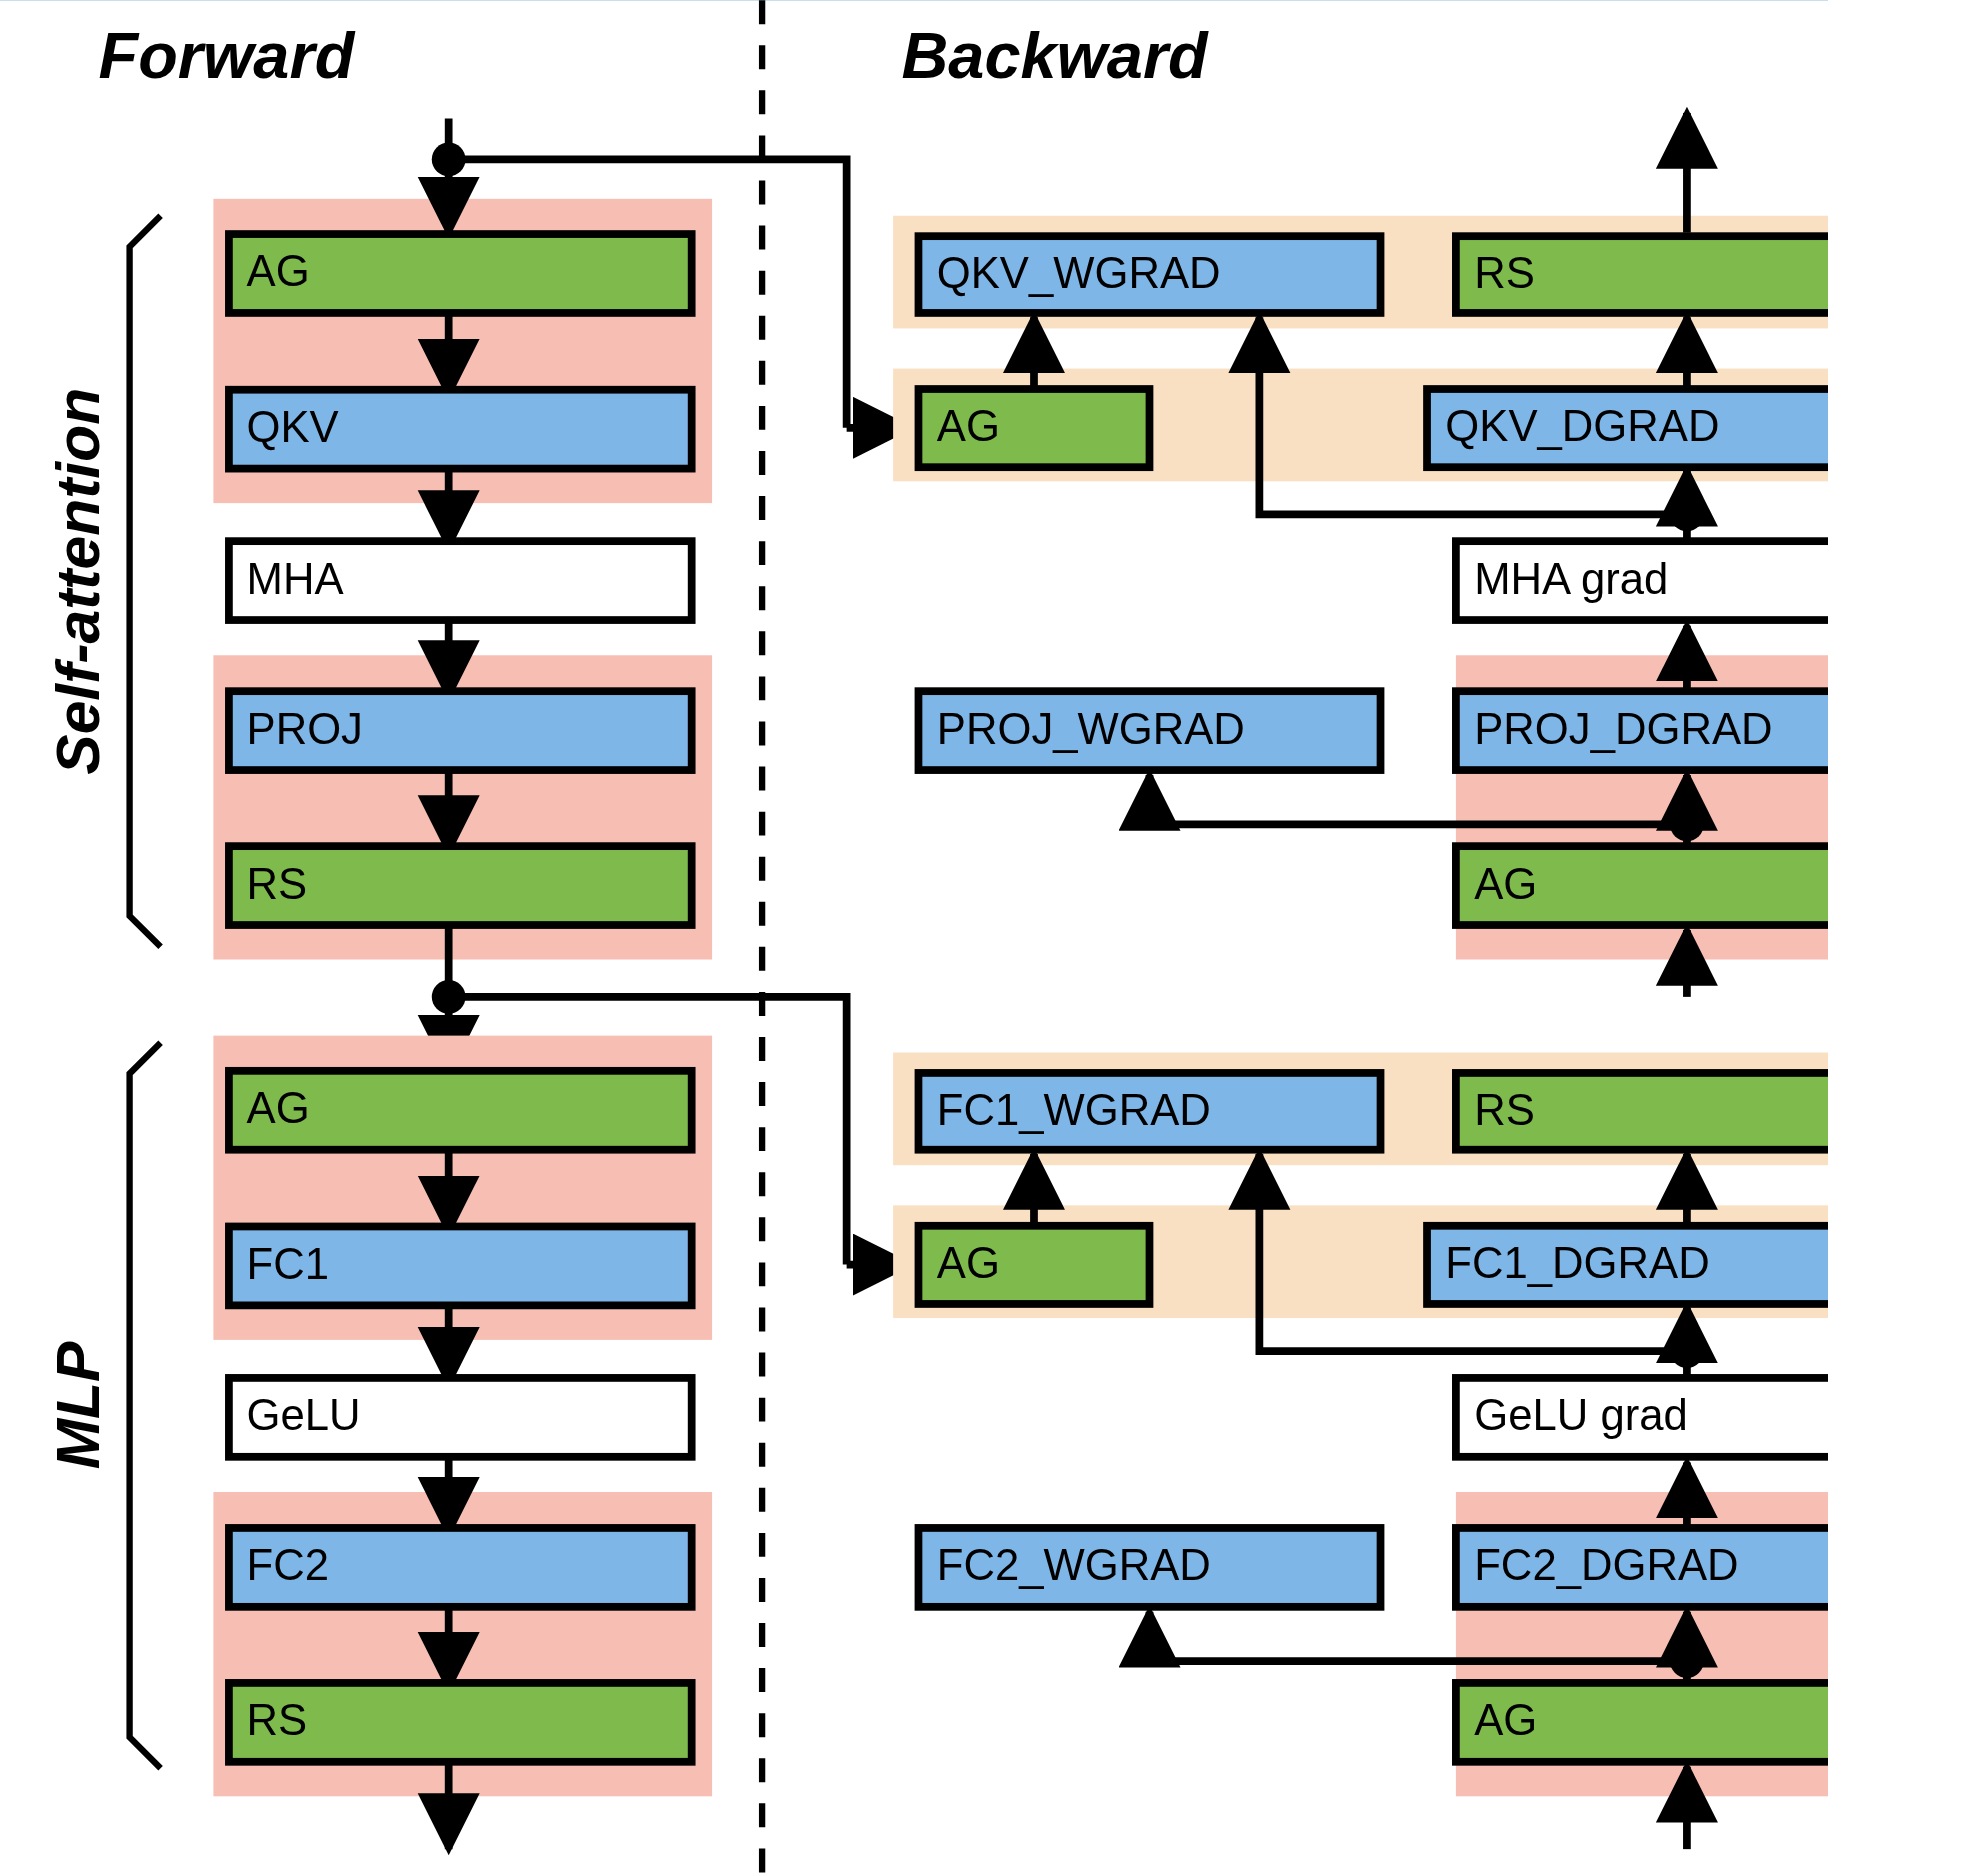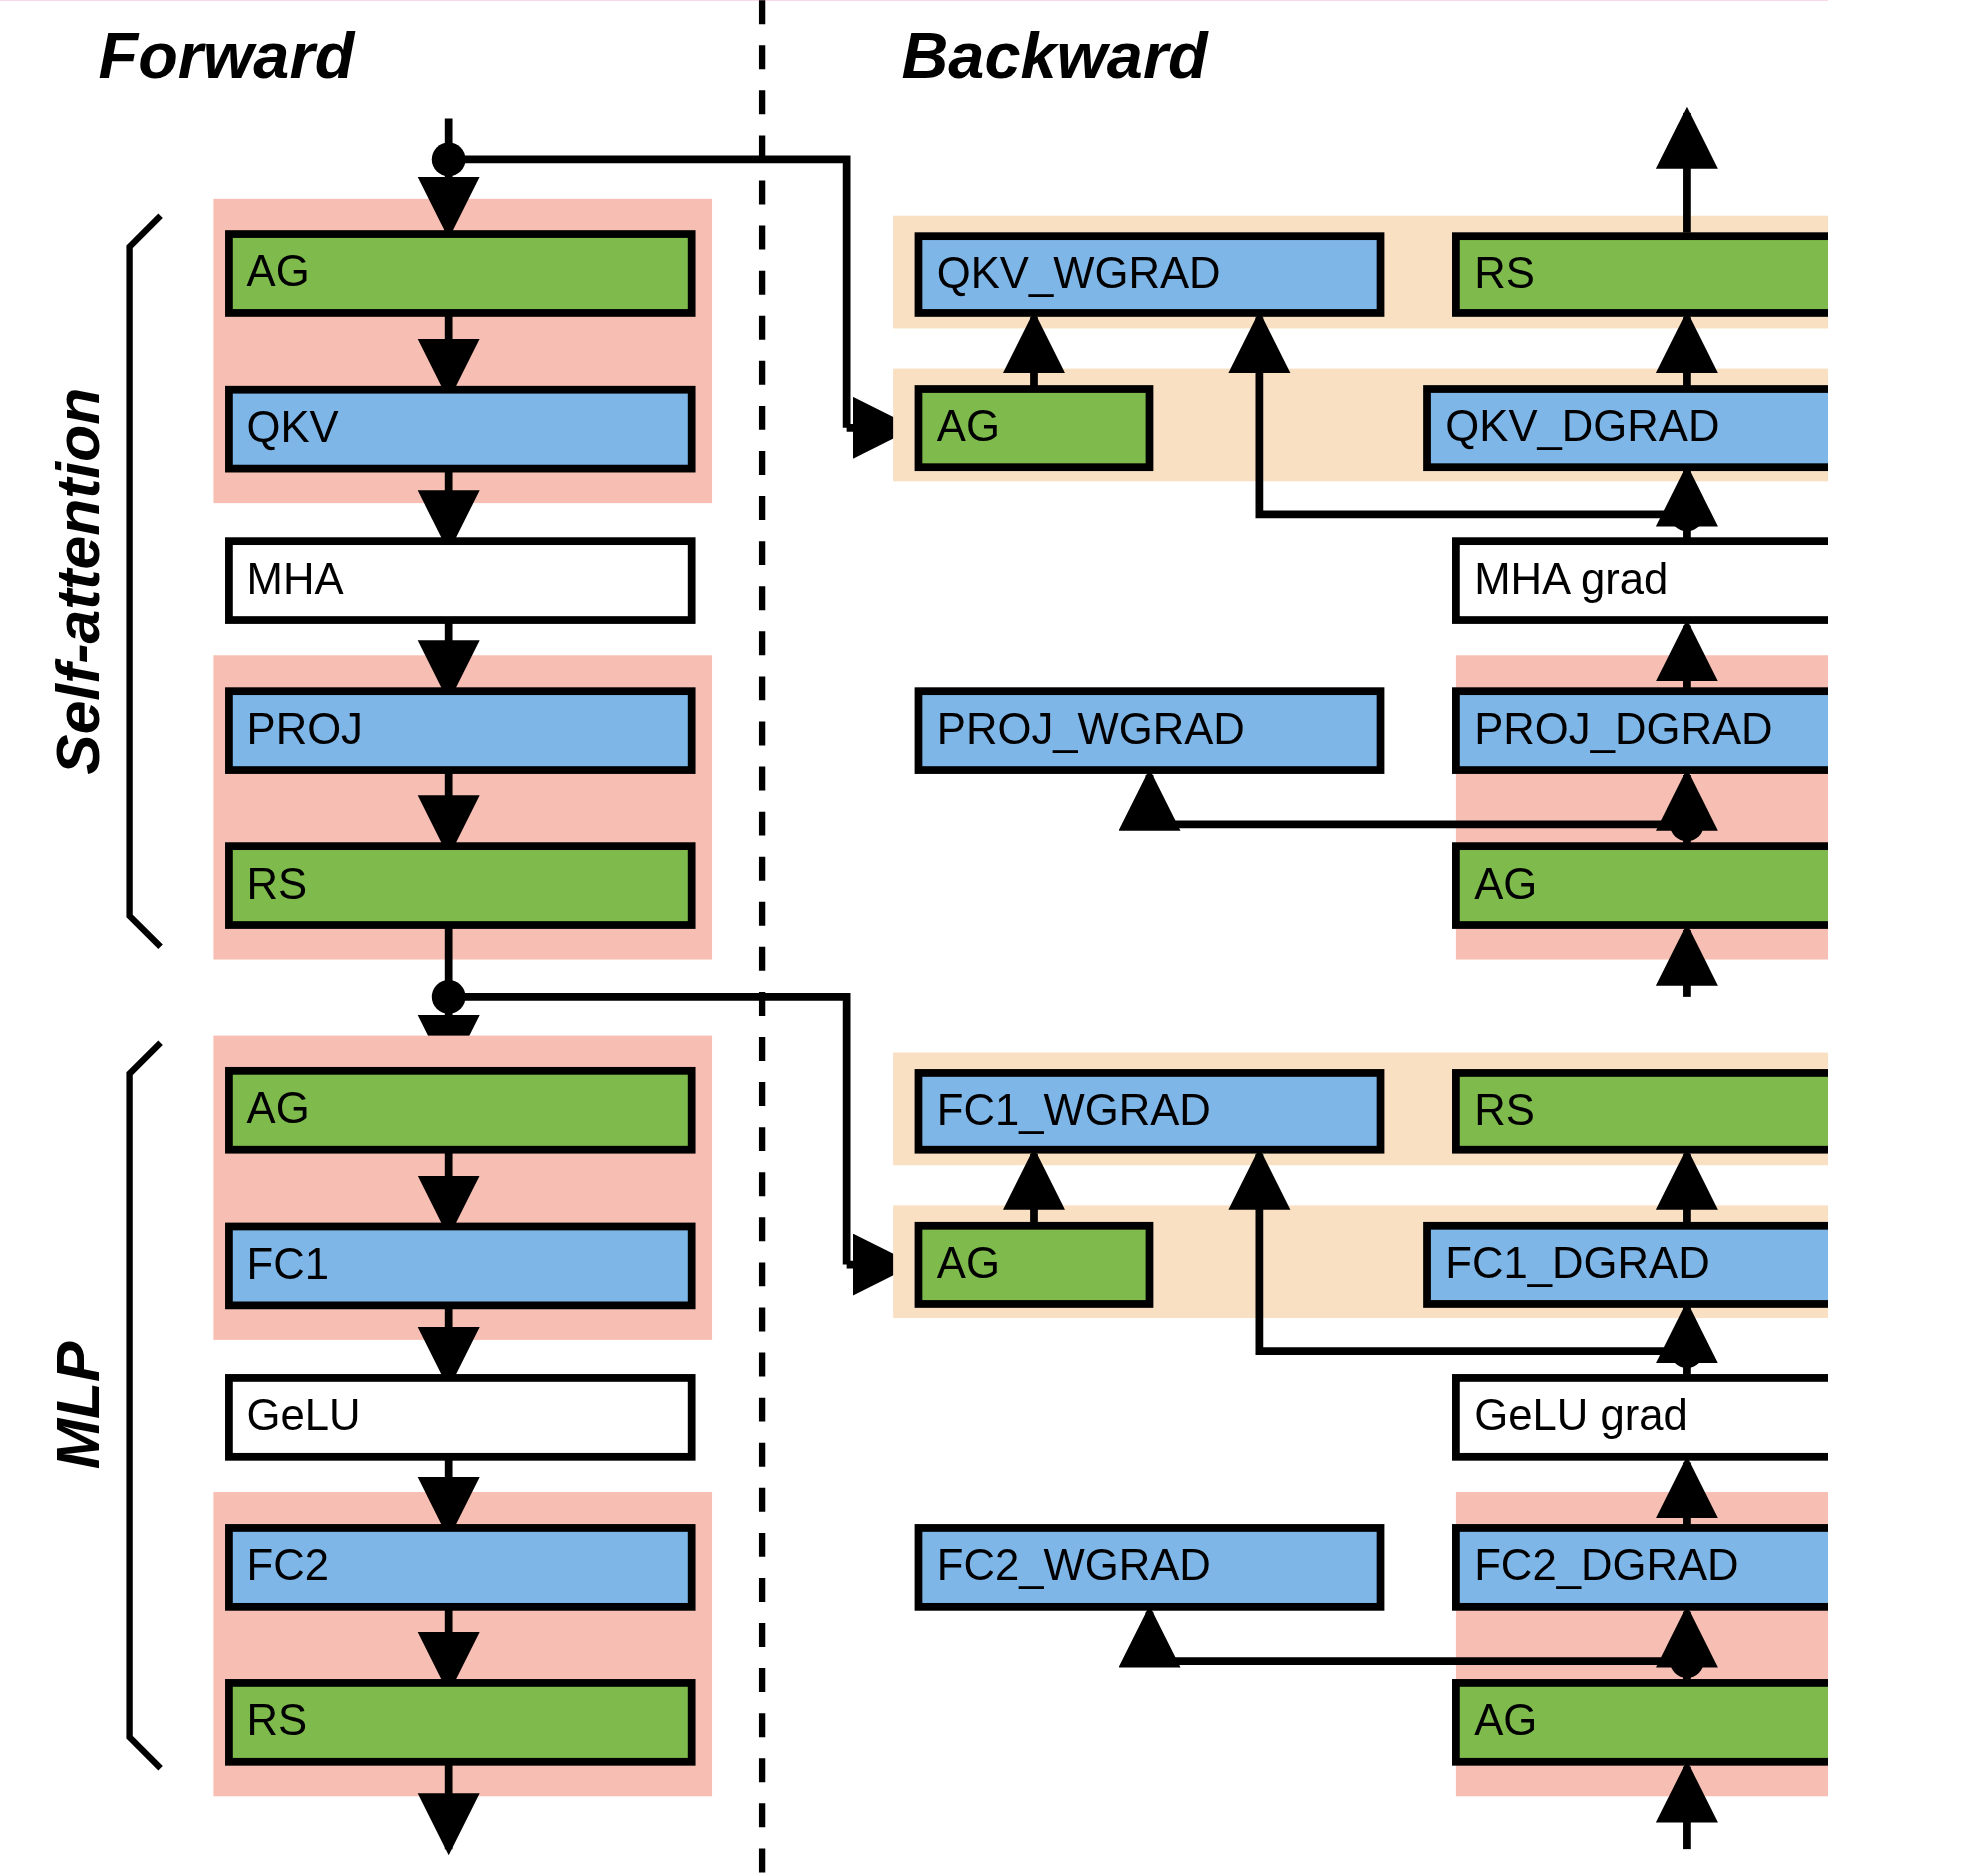--- a/index.html
+++ b/index.html
@@ -1,18 +1,18 @@
 <!DOCTYPE html>
 <html style="font-size:11.3px"><head>
 <meta charset="utf-8">
 <title>Transformer Forward/Backward Diagram</title>
 <style>
   html,body{margin:0;padding:0;background:#ffffff;}
   body{font-family:"Liberation Sans", sans-serif;}
-  #stage{position:relative;width:1828px;height:1874px;background:#ec4899;overflow:hidden;}
+  #stage{position:relative;width:1828px;height:1874px;background:#0369a1;overflow:hidden;}
   svg{display:block;}
   .hdr{font-style:italic;font-weight:bold;font-family:"Liberation Sans",sans-serif;}
   .boxlbl{font-family:"Liberation Sans",sans-serif;font-size:62px;fill:#000;dominant-baseline:middle;}
   .sidelbl{font-style:italic;font-weight:bold;font-family:"Liberation Sans",sans-serif;font-size:86px;fill:#000;}
 </style>
 </head>
 <body>
 
 <div id="stage">
 <svg width="1975" height="1874" viewBox="0 0 2804 2660" xmlns="http://www.w3.org/2000/svg">

